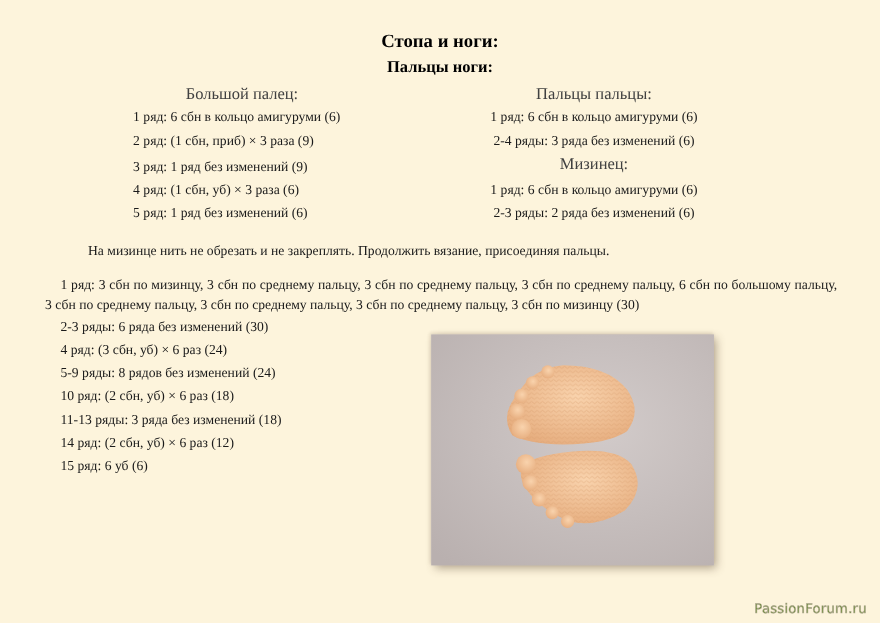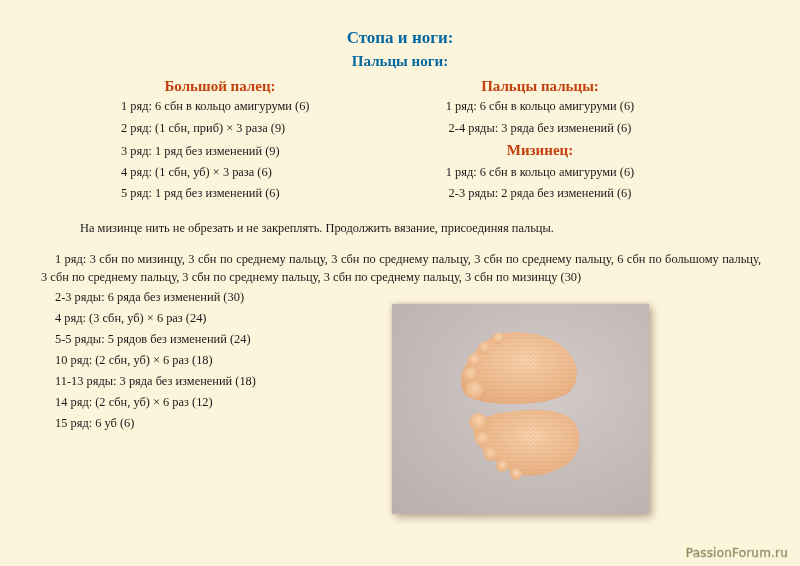--- a/index.html
+++ b/index.html
@@ -5,26 +5,26 @@
     html, body { margin: 0; padding: 0; }
     body {
       width: 800px; height: 566px; overflow: hidden;
       background: #fdf4dc;
       font-family: "Liberation Serif", "DejaVu Serif", serif;
       color: #1a1a1a;
       position: relative;
     }
     .title {
       position: absolute; left: 0; width: 800px; text-align: center;
-      color: #0369a1; font-weight: bold;
+      color: #000000; font-weight: bold;
     }
     .t1 { top: 28px; font-size: 17px; }
     .t2 { top: 53px; font-size: 15px; }
     .col-head {
-      position: absolute; color: #c2410c; font-weight: bold; font-size: 15px;
+      position: absolute; color: #404040; font-weight: normal; font-size: 15px;
       text-align: center;
     }
     .line { position: absolute; font-size: 12.4px; white-space: nowrap; }
     .center-col { text-align: center; }
     .para {
       position: absolute; left: 41px; width: 720px; font-size: 12.4px;
       text-align: justify; line-height: 17.5px;
     }
     .photo-frame {
       position: absolute; left: 392px; top: 304px; width: 257px; height: 210px;
@@ -58,21 +58,21 @@
 <div class="col-head" style="left:420px; width:240px; top:142px;">Мизинец:</div>
 <div class="line center-col" style="left:420px; width:240px; top:165px;">1 ряд: 6 сбн в кольцо амигуруми (6)</div>
 <div class="line center-col" style="left:420px; width:240px; top:186px;">2-3 ряды: 2 ряда без изменений (6)</div>
 
 <div class="line" style="left:80px; top:221px;">На мизинце нить не обрезать и не закреплять. Продолжить вязание, присоединяя пальцы.</div>
 
 <div class="para" style="top:251px; text-indent:14px;">1 ряд: 3 сбн по мизинцу, 3 сбн по среднему пальцу, 3 сбн по среднему пальцу, 3 сбн по среднему пальцу, 6 сбн по большому пальцу, 3 сбн по среднему пальцу, 3 сбн по среднему пальцу, 3 сбн по среднему пальцу, 3 сбн по мизинцу (30)</div>
 
 <div class="line" style="left:55px; top:290px;">2-3 ряды: 6 ряда без изменений (30)</div>
 <div class="line" style="left:55px; top:311px;">4 ряд: (3 сбн, уб) × 6 раз (24)</div>
-<div class="line" style="left:55px; top:332px;">5-5 ряды: 5 рядов без изменений (24)</div>
+<div class="line" style="left:55px; top:332px;">5-9 ряды: 8 рядов без изменений (24)</div>
 <div class="line" style="left:55px; top:353px;">10 ряд: (2 сбн, уб) × 6 раз (18)</div>
 <div class="line" style="left:55px; top:374px;">11-13 ряды: 3 ряда без изменений (18)</div>
 <div class="line" style="left:55px; top:395px;">14 ряд: (2 сбн, уб) × 6 раз (12)</div>
 <div class="line" style="left:55px; top:416px;">15 ряд: 6 уб (6)</div>
 
 <div class="photo-frame" title="Два связанных крючком бежевых стопы с пальчиками">
   <svg width="257" height="210" viewBox="0 0 257 210">
     <defs>
       <radialGradient id="bgG" cx="60%" cy="40%" r="80%">
         <stop offset="0" stop-color="#d2cbca"></stop>

